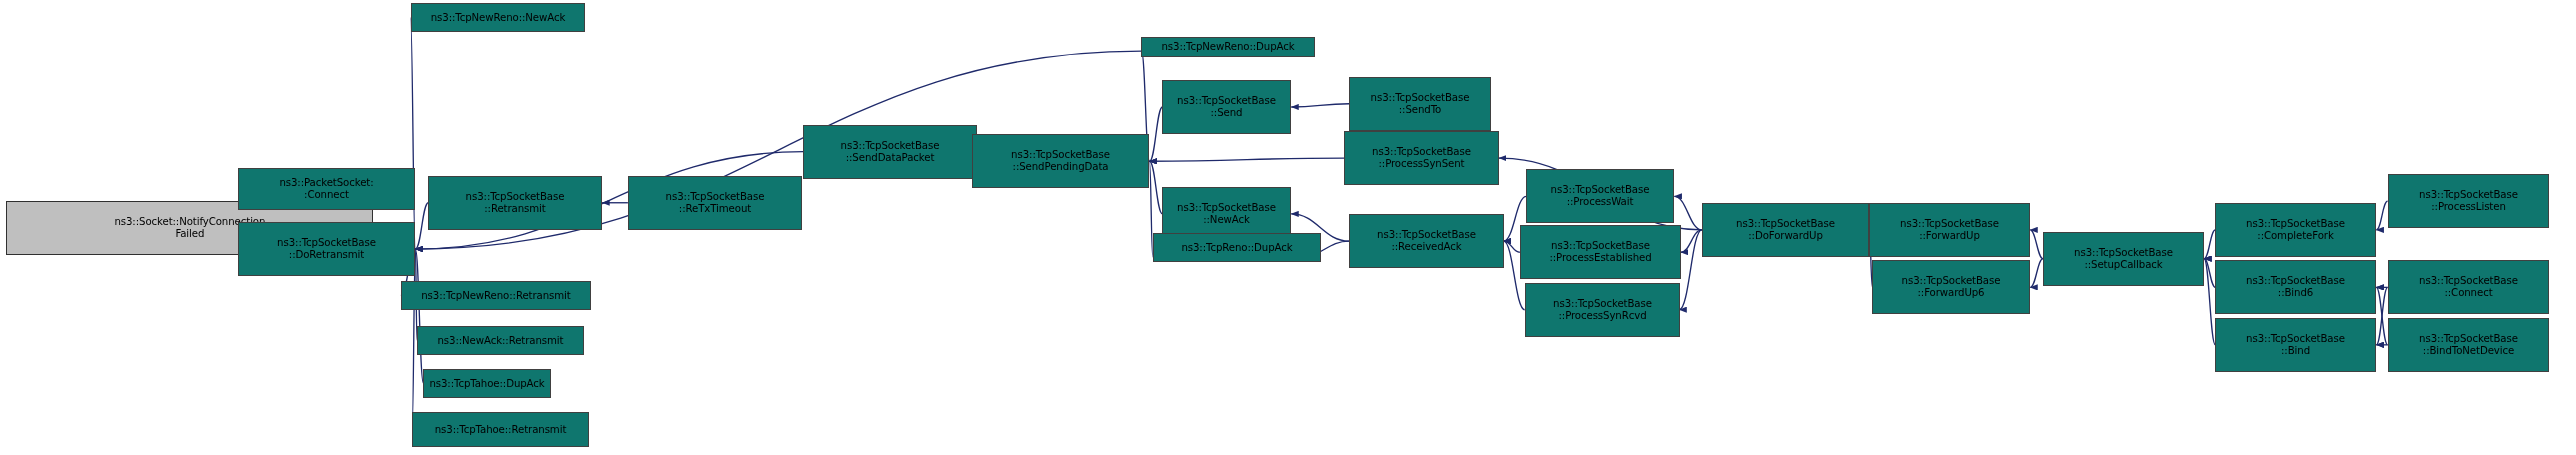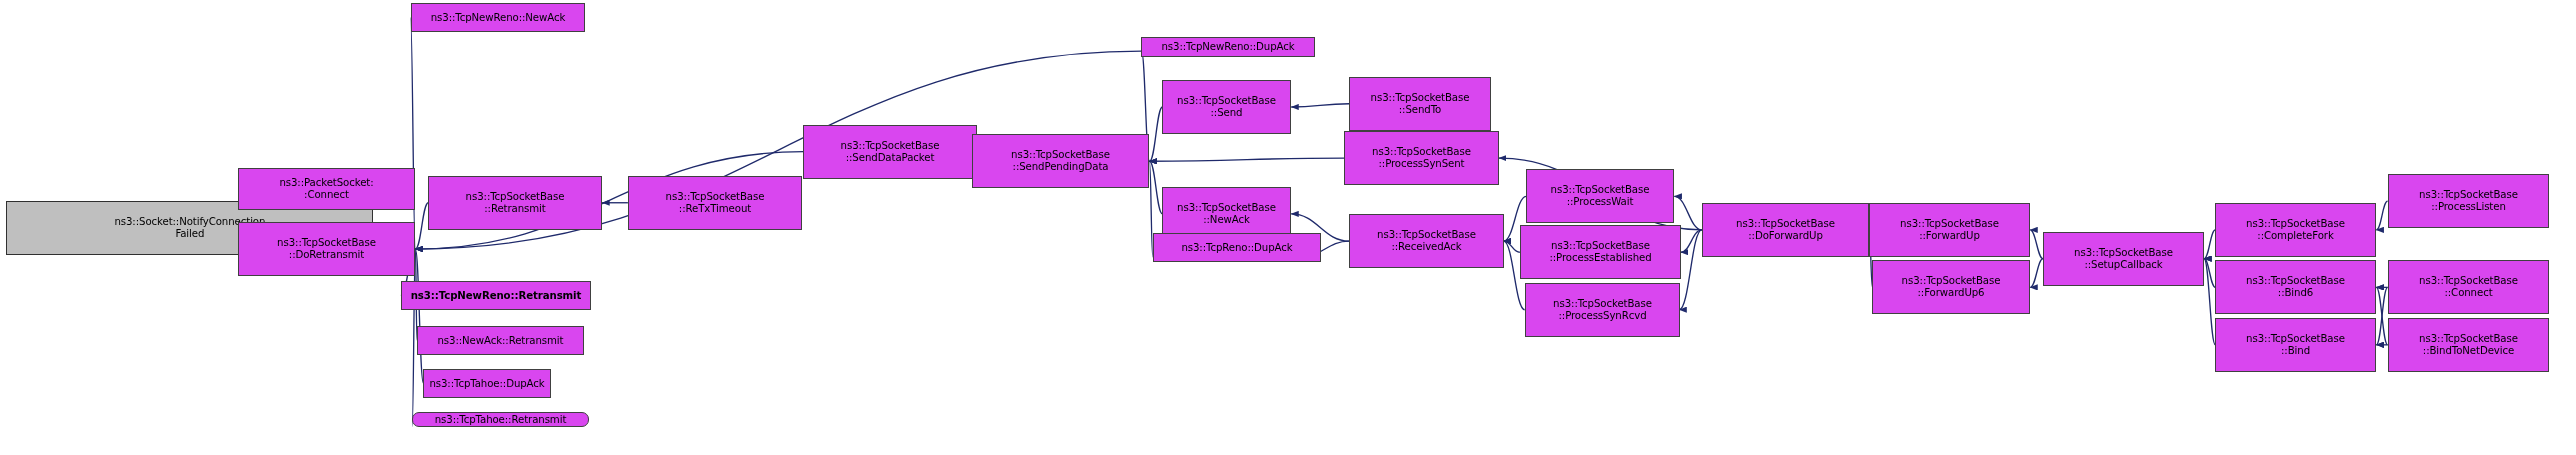--- a/index.html
+++ b/index.html
@@ -3,21 +3,21 @@
 <meta charset="utf-8">
 <style>
   html,body{margin:0;padding:0;background:#ffffff;}
   body{font-family:"DejaVu Sans","Liberation Sans",sans-serif;}
   #graph{position:relative;width:2576px;height:455px;background:#ffffff;overflow:hidden;}
   #edges{position:absolute;left:0;top:0;width:2576px;height:455px;pointer-events:none;}
   .node{
     position:absolute;
     box-sizing:border-box;
     border:1.1px solid #404040;
-    background:#d946ef;
+    background:#0f766e;
     color:#000000;
     display:flex;
     align-items:center;
     justify-content:center;
     text-align:center;
     font-size:10.2px;
     line-height:12px;
     letter-spacing:-0.1px;
     white-space:pre-line;
     padding:0.9px 1.8px;
@@ -82,24 +82,24 @@
   <div id="node-layer">
       <div class="node root" style="left: 6.4px; top: 201px; width: 367px; height: 54px;">ns3::Socket::NotifyConnection
 Failed</div>
       <div class="node" style="left: 238px; top: 168px; width: 177px; height: 42px;">ns3::PacketSocket:
 :Connect</div>
       <div class="node" style="left: 238px; top: 222px; width: 177px; height: 54px;">ns3::TcpSocketBase
 ::DoRetransmit</div>
       <div class="node" style="left: 411px; top: 3.2px; width: 174px; height: 29px;">ns3::TcpNewReno::NewAck</div>
       <div class="node" style="left: 428px; top: 176px; width: 174px; height: 54px;">ns3::TcpSocketBase
 ::Retransmit</div>
-      <div class="node" style="left: 401px; top: 281px; width: 190px; height: 29px; font-weight: bold;">ns3::TcpNewReno::Retransmit</div>
+      <div class="node" style="left: 401px; top: 281px; width: 190px; height: 29px;">ns3::TcpNewReno::Retransmit</div>
       <div class="node" style="left: 417px; top: 326px; width: 167px; height: 29px;">ns3::NewAck::Retransmit</div>
       <div class="node" style="left: 423px; top: 369px; width: 128px; height: 29px;">ns3::TcpTahoe::DupAck</div>
-      <div class="node" style="left: 412px; top: 412px; width: 177px; height: 15px; border-radius: 7px;">ns3::TcpTahoe::Retransmit</div>
+      <div class="node" style="left: 412px; top: 412px; width: 177px; height: 35px;">ns3::TcpTahoe::Retransmit</div>
       <div class="node" style="left: 628px; top: 176px; width: 174px; height: 54px;">ns3::TcpSocketBase
 ::ReTxTimeout</div>
       <div class="node" style="left: 803px; top: 125px; width: 174px; height: 54px;">ns3::TcpSocketBase
 ::SendDataPacket</div>
       <div class="node" style="left: 972px; top: 134px; width: 177px; height: 54px;">ns3::TcpSocketBase
 ::SendPendingData</div>
       <div class="node" style="left: 1141px; top: 37px; width: 174px; height: 20px;">ns3::TcpNewReno::DupAck</div>
       <div class="node" style="left: 1162px; top: 80px; width: 129px; height: 54px;">ns3::TcpSocketBase
 ::Send</div>
       <div class="node" style="left: 1344px; top: 131px; width: 155px; height: 54px;">ns3::TcpSocketBase

